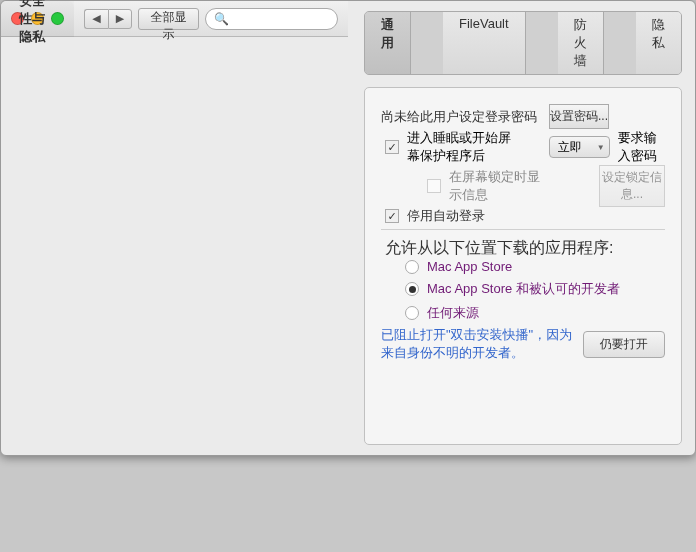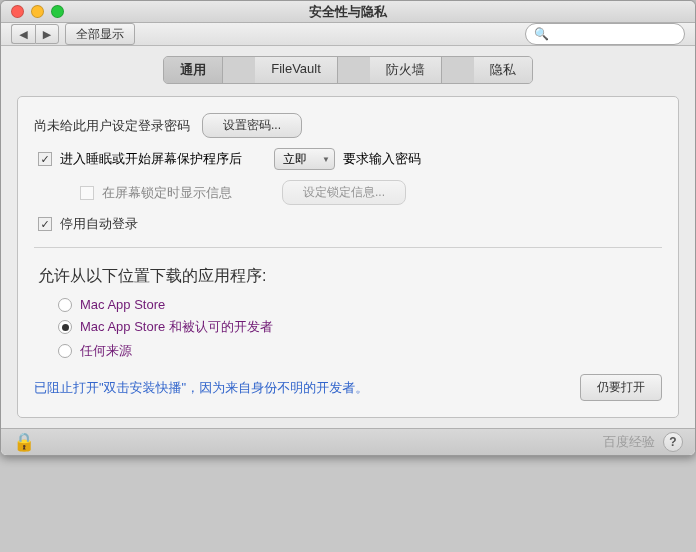--- a/index.html
+++ b/index.html
@@ -11,21 +11,21 @@
       height: 552px;
       overflow: hidden;
     }
     .window {
       width: 696px;
       height: 456px;
       background: #ebebeb;
       border-radius: 6px;
       box-shadow: 0 2px 10px rgba(0,0,0,0.4);
       display: flex;
-      flex-direction: column;
+      flex-direction: row;
       border: 1px solid #999;
     }
     .titlebar {
       height: 36px;
       background: linear-gradient(to bottom, #e8e8e8, #d4d4d4);
       border-radius: 6px 6px 0 0;
       border-bottom: 1px solid #b0b0b0;
       display: flex;
       align-items: center;
       padding: 0 10px;
@@ -152,36 +152,35 @@
       font-weight: bold;
     }
     .panel {
       background: #f5f5f5;
       border: 1px solid #c0c0c0;
       border-radius: 5px;
       flex: 1;
       padding: 16px;
       display: flex;
       flex-direction: column;
-      gap: 10px;
     }
     .row-password {
       display: flex;
       align-items: center;
       gap: 12px;
     }
     .password-label {
       font-size: 13px;
       color: #333;
     }
     .btn-small {
-      padding: 3px 20px;
+      padding: 3px 0;
       background: linear-gradient(to bottom, #f5f5f5, #e0e0e0);
       border: 1px solid #aaa;
-      border-radius: 8px;
+      border-radius: 0;
       cursor: pointer;
       font-size: 12px;
       color: #333;
     }
     .checkbox-row {
       display: flex;
       align-items: center;
       gap: 8px;
       padding-left: 4px;
     }

